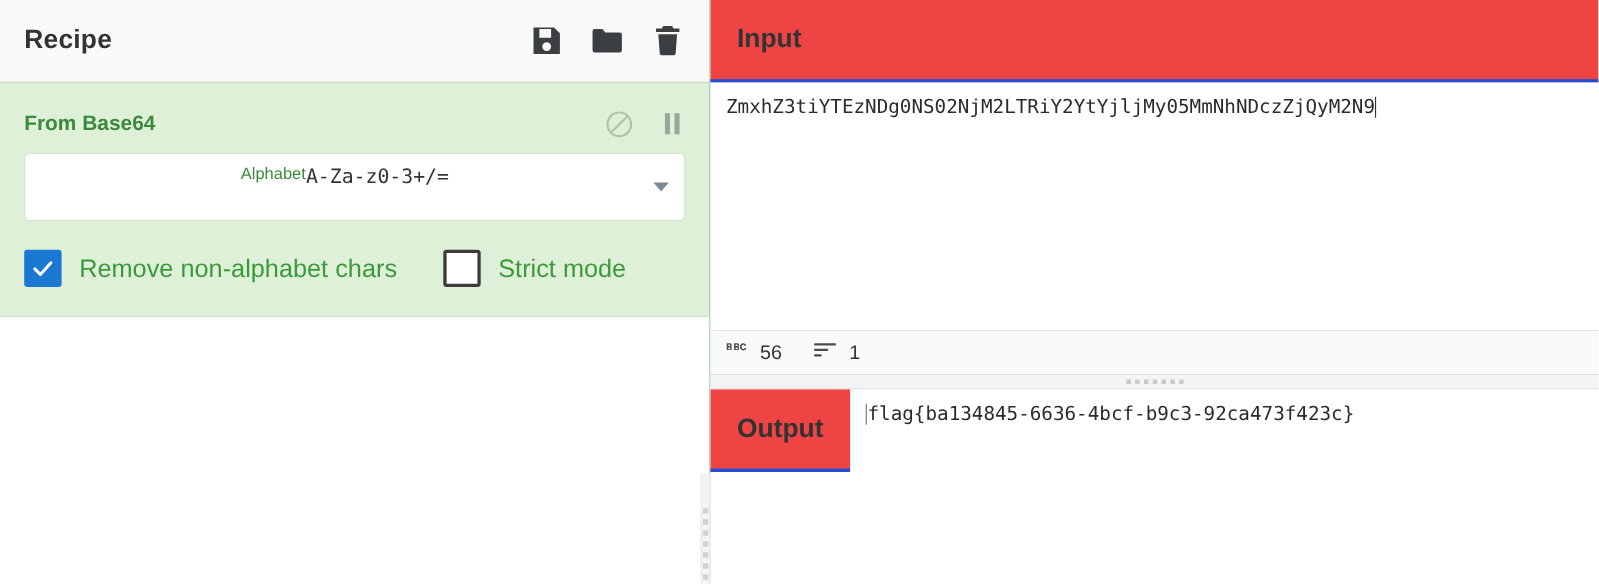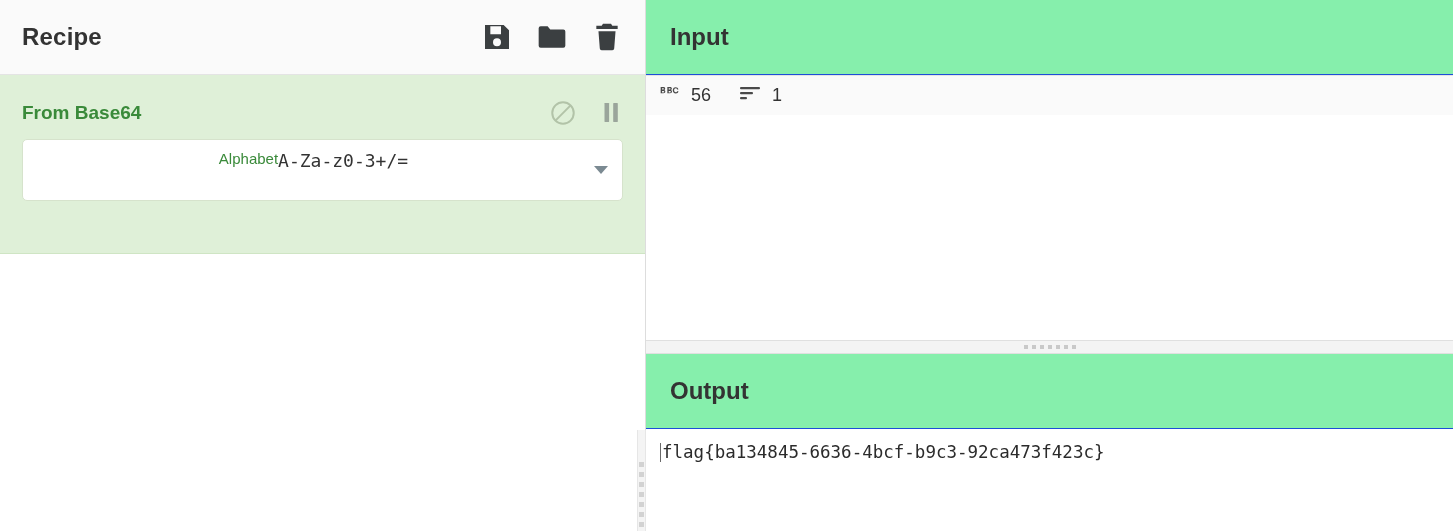--- a/index.html
+++ b/index.html
@@ -93,22 +93,22 @@
 
   
   .io-pane {
     width:807px; height:531px;
     display:flex; flex-direction:column;
     background:#fff;
   }
   .input-section { height:340px; display:flex; flex-direction:column; }
   .io-title-bar {
     height:75px; min-height:75px;
-    background:#86efac;
-    border-bottom:1px solid #1d4ed8;
+    background:#ef4444;
+    border-bottom:3px solid #1d4ed8;
     display:flex; align-items:center;
     padding:0 24px;
   }
   .io-title { font-size:24px; font-weight:bold; color:#333; }
 
   .text-area {
     flex:1;
     padding:12px 8px 8px 14px;
     font-family:"DejaVu Sans Mono", monospace;
     font-size:17.5px;
@@ -154,21 +154,21 @@
     height:14px; min-height:14px;
     background:#f4f4f4;
     border-top:1px solid #e0e0e0;
     border-bottom:1px solid #e0e0e0;
     display:flex; align-items:center; justify-content:center;
     cursor:row-resize;
   }
   .grip-h { display:flex; gap:4px; }
   .grip-h i { width:4px; height:4px; background:#c9c9c9; display:block; }
 
-  .output-section { flex:1; display:flex; flex-direction:column; min-height:0; }
+  .output-section { flex:1; display:flex; flex-direction:row; min-height:0; }
 
   
   .v-splitter {
     position:absolute;
     left:637px; top:430px;
     width:9px; height:101px;
     display:flex; flex-direction:column; align-items:center;
     justify-content:flex-end;
     padding-bottom:4px;
     gap:5px;
@@ -238,34 +238,52 @@
         </div>
 
         <div class="op-args">
           <div class="arg-field">
             <div class="arg-label">Alphabet</div>
             <div class="arg-value">A-Za-z0-3+/=</div>
             <span class="arg-caret"></span>
           </div>
         </div>
 
+        <div class="arg-checkboxes">
+
+          <label class="cb-wrap">
+            <span class="cb-box checked">
+              <svg width="22" height="22" viewBox="0 0 24 24" fill="none" stroke="#fff" stroke-width="3" stroke-linecap="round" stroke-linejoin="round">
+                <polyline points="4,12.5 9.5,18 20,6.5"></polyline>
+              </svg>
+            </span>
+            <span class="cb-label">Remove non-alphabet chars</span>
+          </label>
+
+          <label class="cb-wrap">
+            <span class="cb-box unchecked"></span>
+            <span class="cb-label">Strict mode</span>
+          </label>
+
+        </div>
 
       </div>
     </div>
 
     <div class="recipe-rest"></div>
   </div>
 
   <div class="io-pane">
 
     <div class="input-section">
       <div class="io-title-bar">
         <div class="io-title">Input</div>
       </div>
 
+      <div class="text-area"><span>ZmxhZ3tiYTEzNDg0NS02NjM2LTRiY2YtYjljMy05MmNhNDczZjQyM2N9</span><span class="caret-bar"></span></div>
 
       <div class="io-status-bar">
         <div class="status-group">
           <span class="abc-badge">
             <svg width="20" height="12" viewBox="0 0 30 14" fill="#4a4a4a">
               <path d="M1 13V1h4.2c1.7 0 2.6.9 2.6 2.3 0 1-.5 1.8-1.4 2.1.9.3 1.6 1.1 1.6 2.4 0 1.6-1 2.6-2.9 2.6H1v2.6zm2.1-8.3h1.8c.7 0 1-.4 1-1s-.3-1-1-1H3.1v2zm0 4.5h2c.8 0 1.2-.4 1.2-1.1s-.4-1.1-1.2-1.1h-2v2.2z"></path>
               <path d="M11 13V1h4.2c1.7 0 2.6.9 2.6 2.3 0 1-.5 1.8-1.4 2.1.9.3 1.6 1.1 1.6 2.4 0 1.6-1 2.6-2.9 2.6H11v2.6zm2.1-8.3h1.8c.7 0 1-.4 1-1s-.3-1-1-1h-1.8v2zm0 4.5h2c.8 0 1.2-.4 1.2-1.1s-.4-1.1-1.2-1.1h-2v2.2z"></path>
               <path d="M25.6 4.6c-.2-1-.9-1.6-2-1.6-1.5 0-2.4 1.2-2.4 3s.9 3 2.4 3c1.1 0 1.8-.6 2-1.6h2.1c-.3 2.1-1.9 3.4-4.1 3.4-2.8 0-4.5-1.9-4.5-4.8S20.8 1.2 23.5 1.2c2.2 0 3.8 1.3 4.1 3.4h-2z"></path>
             </svg>
           </span>

